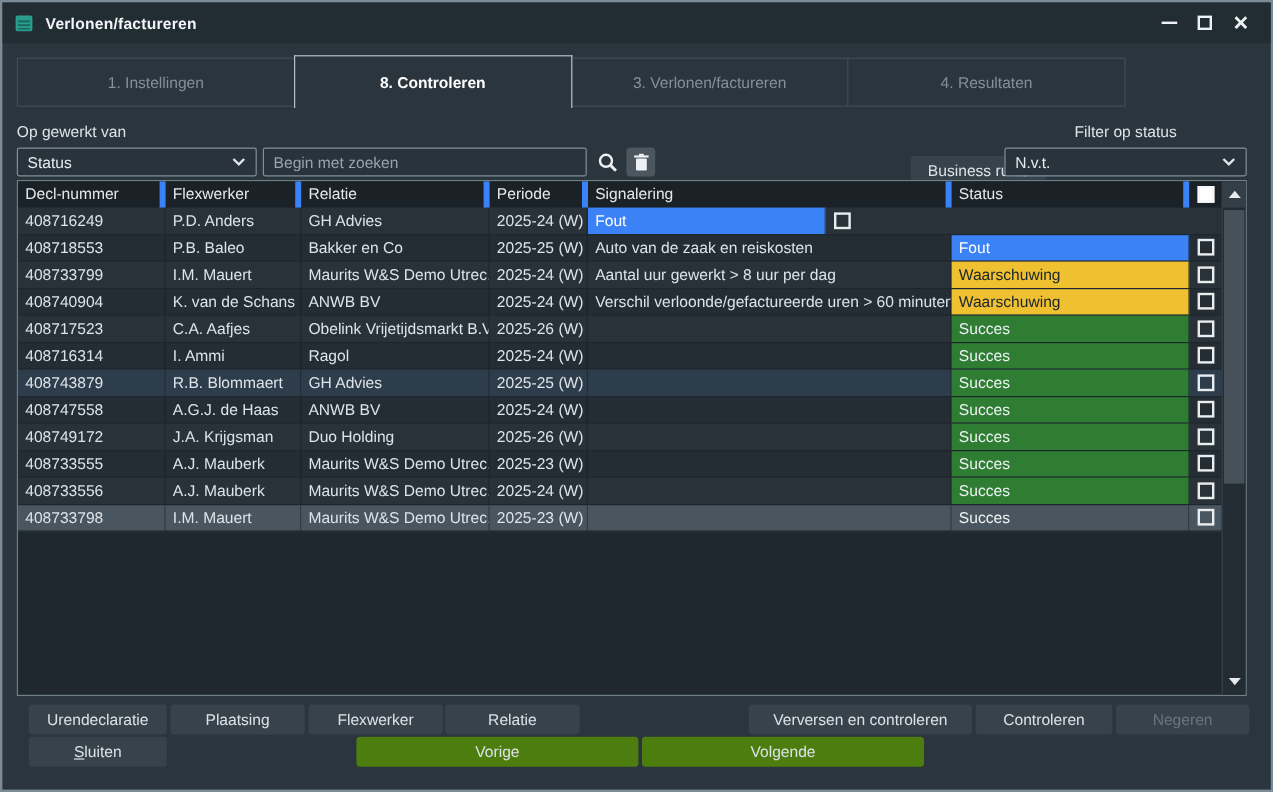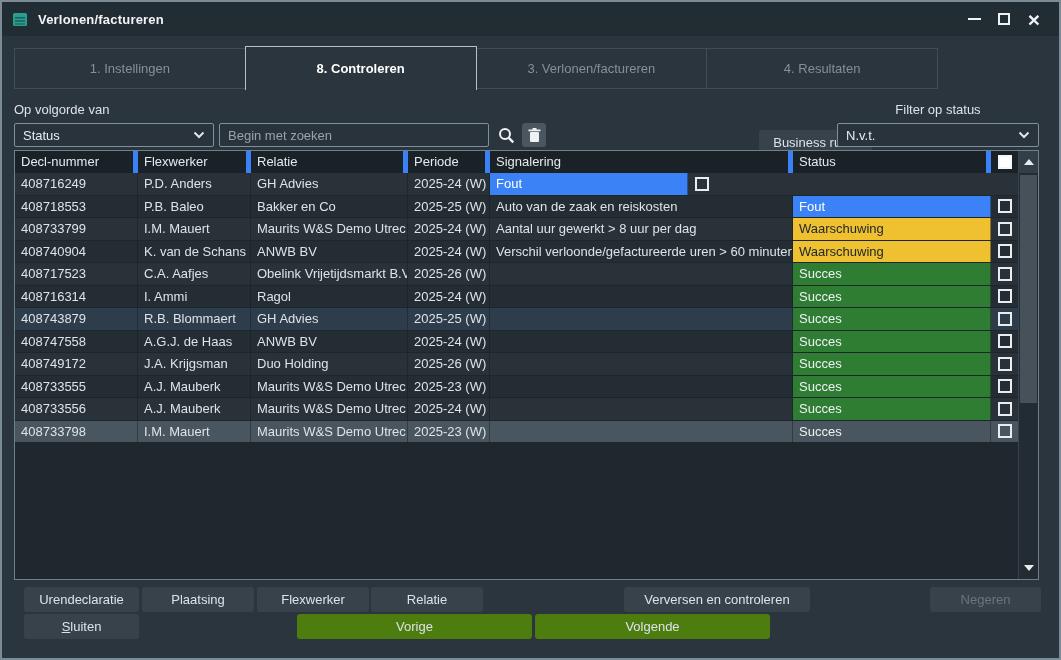--- a/index.html
+++ b/index.html
@@ -111,21 +111,21 @@
     </div>
   </div>
 
   <div class="tabs">
     <div class="tab">1. Instellingen</div>
     <div class="tab active">8. Controleren</div>
     <div class="tab">3. Verlonen/factureren</div>
     <div class="tab">4. Resultaten</div>
   </div>
 
-  <div class="lbl" style="left:12px; top:100px;">Op volgorde van</div>
+  <div class="lbl" style="left:12px; top:100px;">Op gewerkt van</div>
   <div class="lbl" style="left:835px; top:100px; width:202px; text-align:center;">Filter op status</div>
 
   <div class="combo" style="left:12px; top:121px; width:200px;">
     <span>Status</span>
     <svg width="12" height="8" viewBox="0 0 12 8">
         <polyline points="1.5,1.5 6,6 10.5,1.5" fill="none" stroke="#dfe5ea" stroke-width="2"></polyline>
       </svg>
   </div>
 
   <input class="search-input" style="left: 217px; top: 121px; width: 270px;" value="" placeholder="Begin met zoeken">
@@ -309,19 +309,20 @@
           <span class="tri-down"></span>
         </div>
     </div>
   </div>
 
   <div class="btn" style="left:22px;  top:585px; width:115px;">Urendeclaratie</div>
   <div class="btn" style="left:140px; top:585px; width:112px;text-align:center;">Plaatsing</div>
   <div class="btn" style="left:255px; top:585px; width:112px;">Flexwerker</div>
   <div class="btn" style="left:369px; top:585px; width:112px;">Relatie</div>
   <div class="btn" style="left:622px; top:585px; width:186px;">Verversen en controleren</div>
+  <div class="btn" style="left:811px; top:585px; width:114px;">Controleren</div>
   <div class="btn disabled" style="left:928px; top:585px; width:111px;">Negeren</div>
 
   <div class="btn" style="left:22px;  top:612px; width:115px;"><u>S</u>luiten</div>
   <div class="btn nav" style="left:295px; top:612px; width:235px;">Vorige</div>
   <div class="btn nav" style="left:533px; top:612px; width:235px;">Volgende</div>
 
 </div>
 
 </body></html>

